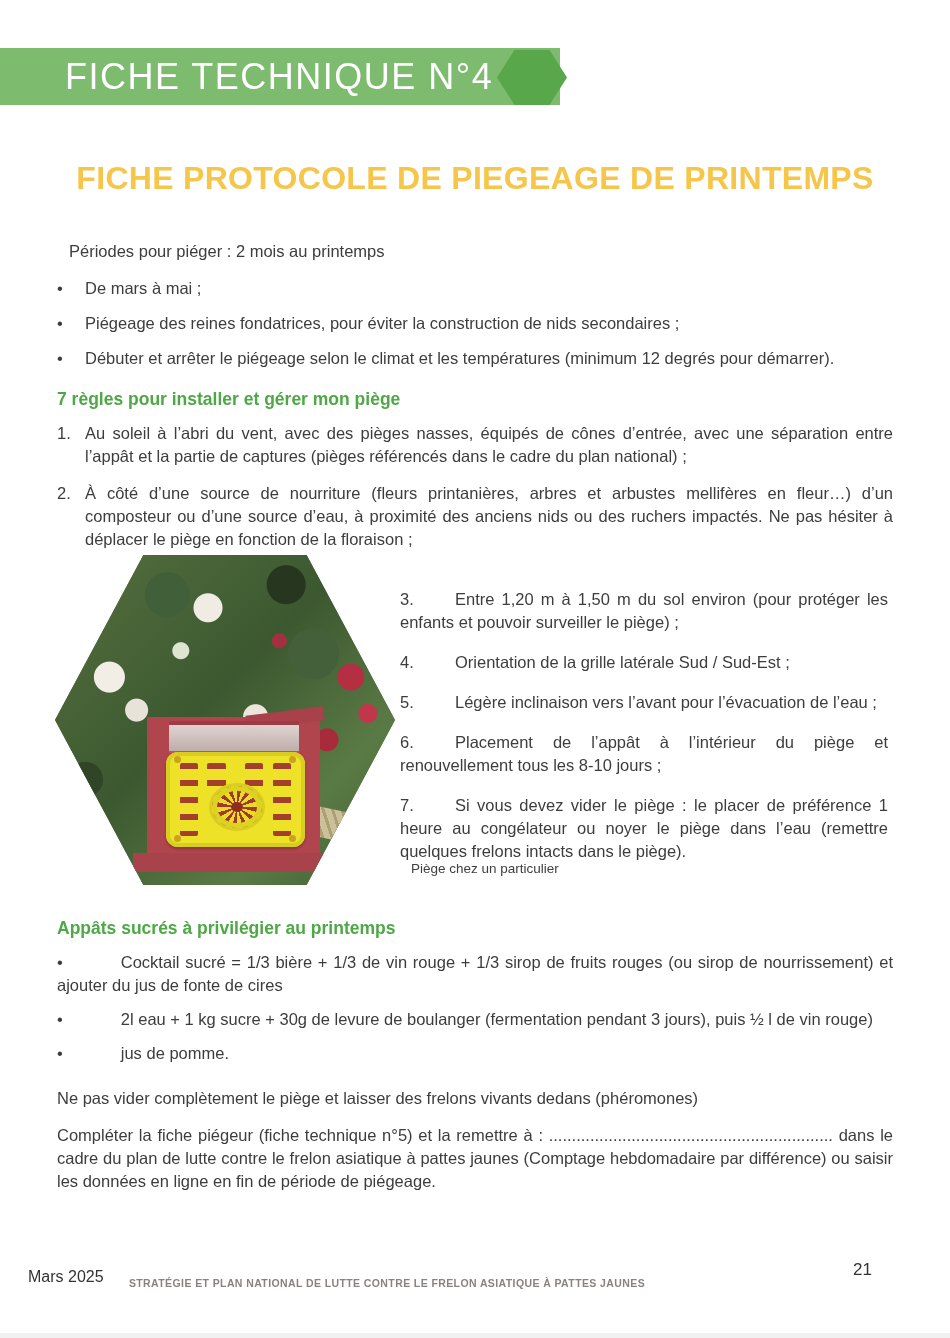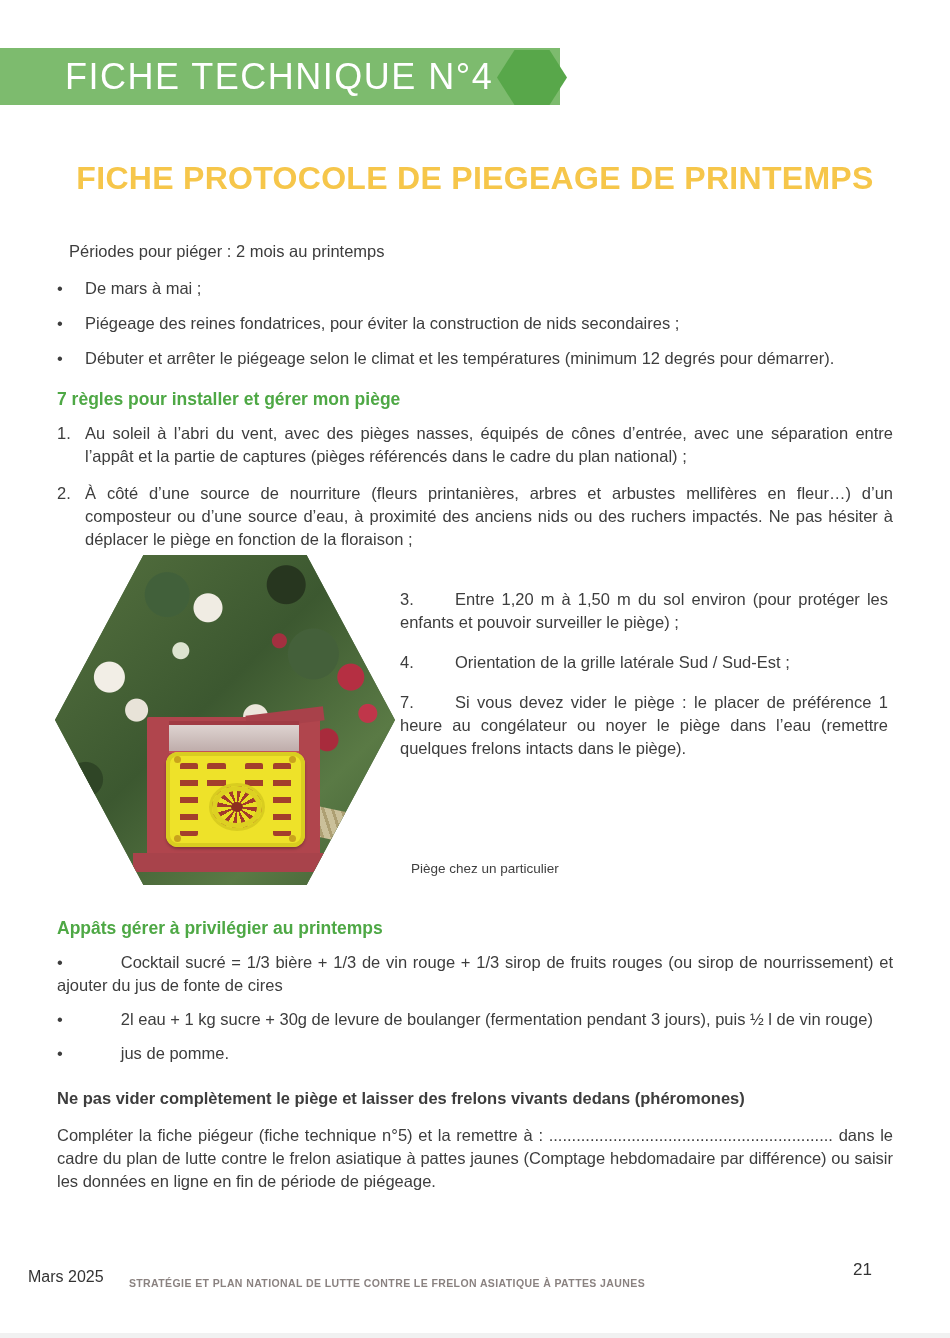--- a/index.html
+++ b/index.html
@@ -50,21 +50,21 @@
   
   .photo-section { position:relative; height:348px; }
   .rules-col { position:absolute; left:343px; top:4px; width:488px;margin-top:29px; }
   .rule-p { margin:0 0 17px 0; text-align:justify; }
   .rule-p .rnum { display:inline-block; width:55px; }
   .photo-caption { position:absolute; left:354px; top:302px; font-size:13.5px; color:#404040; }
 
   
   .tab-bullet { margin:0 0 11px 0; text-align:justify; }
   .tab-bullet .bgap { display:inline-block; width:58px; }
-  .plain-p { margin:0 0 14px 0;font-weight:bold; }
+  .plain-p { margin:0 0 14px 0; }
   .final-p { margin:0; text-align:justify; word-break:break-word; }
 
   
   .photo-hex {
     position:absolute; left:-2px; top:0; width:340px; height:330px;
     clip-path:polygon(26% 0,74% 0,100% 50%,74% 100%,26% 100%,0 50%);
     background-color:#4e6b3e;
     background-image:
       radial-gradient(circle at 90% 10%, #f6f6f3 0 16px, transparent 17px),
       radial-gradient(circle at 16% 37%, #f2eee6 0 15px, transparent 16px),
@@ -196,27 +196,29 @@
             <div class="screw s3"></div>
             <div class="screw s4"></div>
           </div>
           <div class="trap-base"></div>
         </div>
       </div>
 
       <div class="rules-col">
         <p class="rule-p"><span class="rnum">3.</span><span>Entre 1,20 m à 1,50 m du sol environ (pour protéger les enfants et pouvoir surveiller le piège) ;</span></p>
         <p class="rule-p"><span class="rnum">4.</span><span>Orientation de la grille latérale Sud / Sud-Est ;</span></p>
+        <p class="rule-p"><span class="rnum">5.</span><span>Légère inclinaison vers l’avant pour l’évacuation de l’eau ;</span></p>
+        <p class="rule-p"><span class="rnum">6.</span><span>Placement de l’appât à l’intérieur du piège et renouvellement tous les 8-10 jours ;</span></p>
         <p class="rule-p"><span class="rnum">7.</span><span>Si vous devez vider le piège : le placer de préférence 1 heure au congélateur ou noyer le piège dans l’eau (remettre quelques frelons intacts dans le piège).</span></p>
       </div>
 
       <div class="photo-caption">Piège chez un particulier</div>
     </div>
 
-    <h2 class="green-heading tight">Appâts gérer à privilégier au printemps</h2>
+    <h2 class="green-heading tight">Appâts sucrés à privilégier au printemps</h2>
 
     <p class="tab-bullet"><span>•</span><span class="bgap"></span><span>Cocktail sucré = 1/3 bière + 1/3 de vin rouge + 1/3 sirop de fruits rouges (ou sirop de nourrissement) et ajouter du jus de fonte de cires</span></p>
     <p class="tab-bullet"><span>•</span><span class="bgap"></span><span>2l eau + 1 kg sucre + 30g de levure de boulanger (fermentation pendant 3 jours), puis ½ l de vin rouge)</span></p>
     <p class="tab-bullet" style="margin-bottom:22px;"><span>•</span><span class="bgap"></span><span>jus de pomme.</span></p>
 
     <p class="plain-p">Ne pas vider complètement le piège et laisser des frelons vivants dedans (phéromones)</p>
 
 
     <p class="final-p">Compléter la fiche piégeur (fiche technique n°5) et la remettre à : .............................................................. dans le cadre du plan de lutte contre le frelon asiatique à pattes jaunes (Comptage hebdomadaire par différence) ou saisir les données en ligne en fin de période de piégeage.</p>
 

